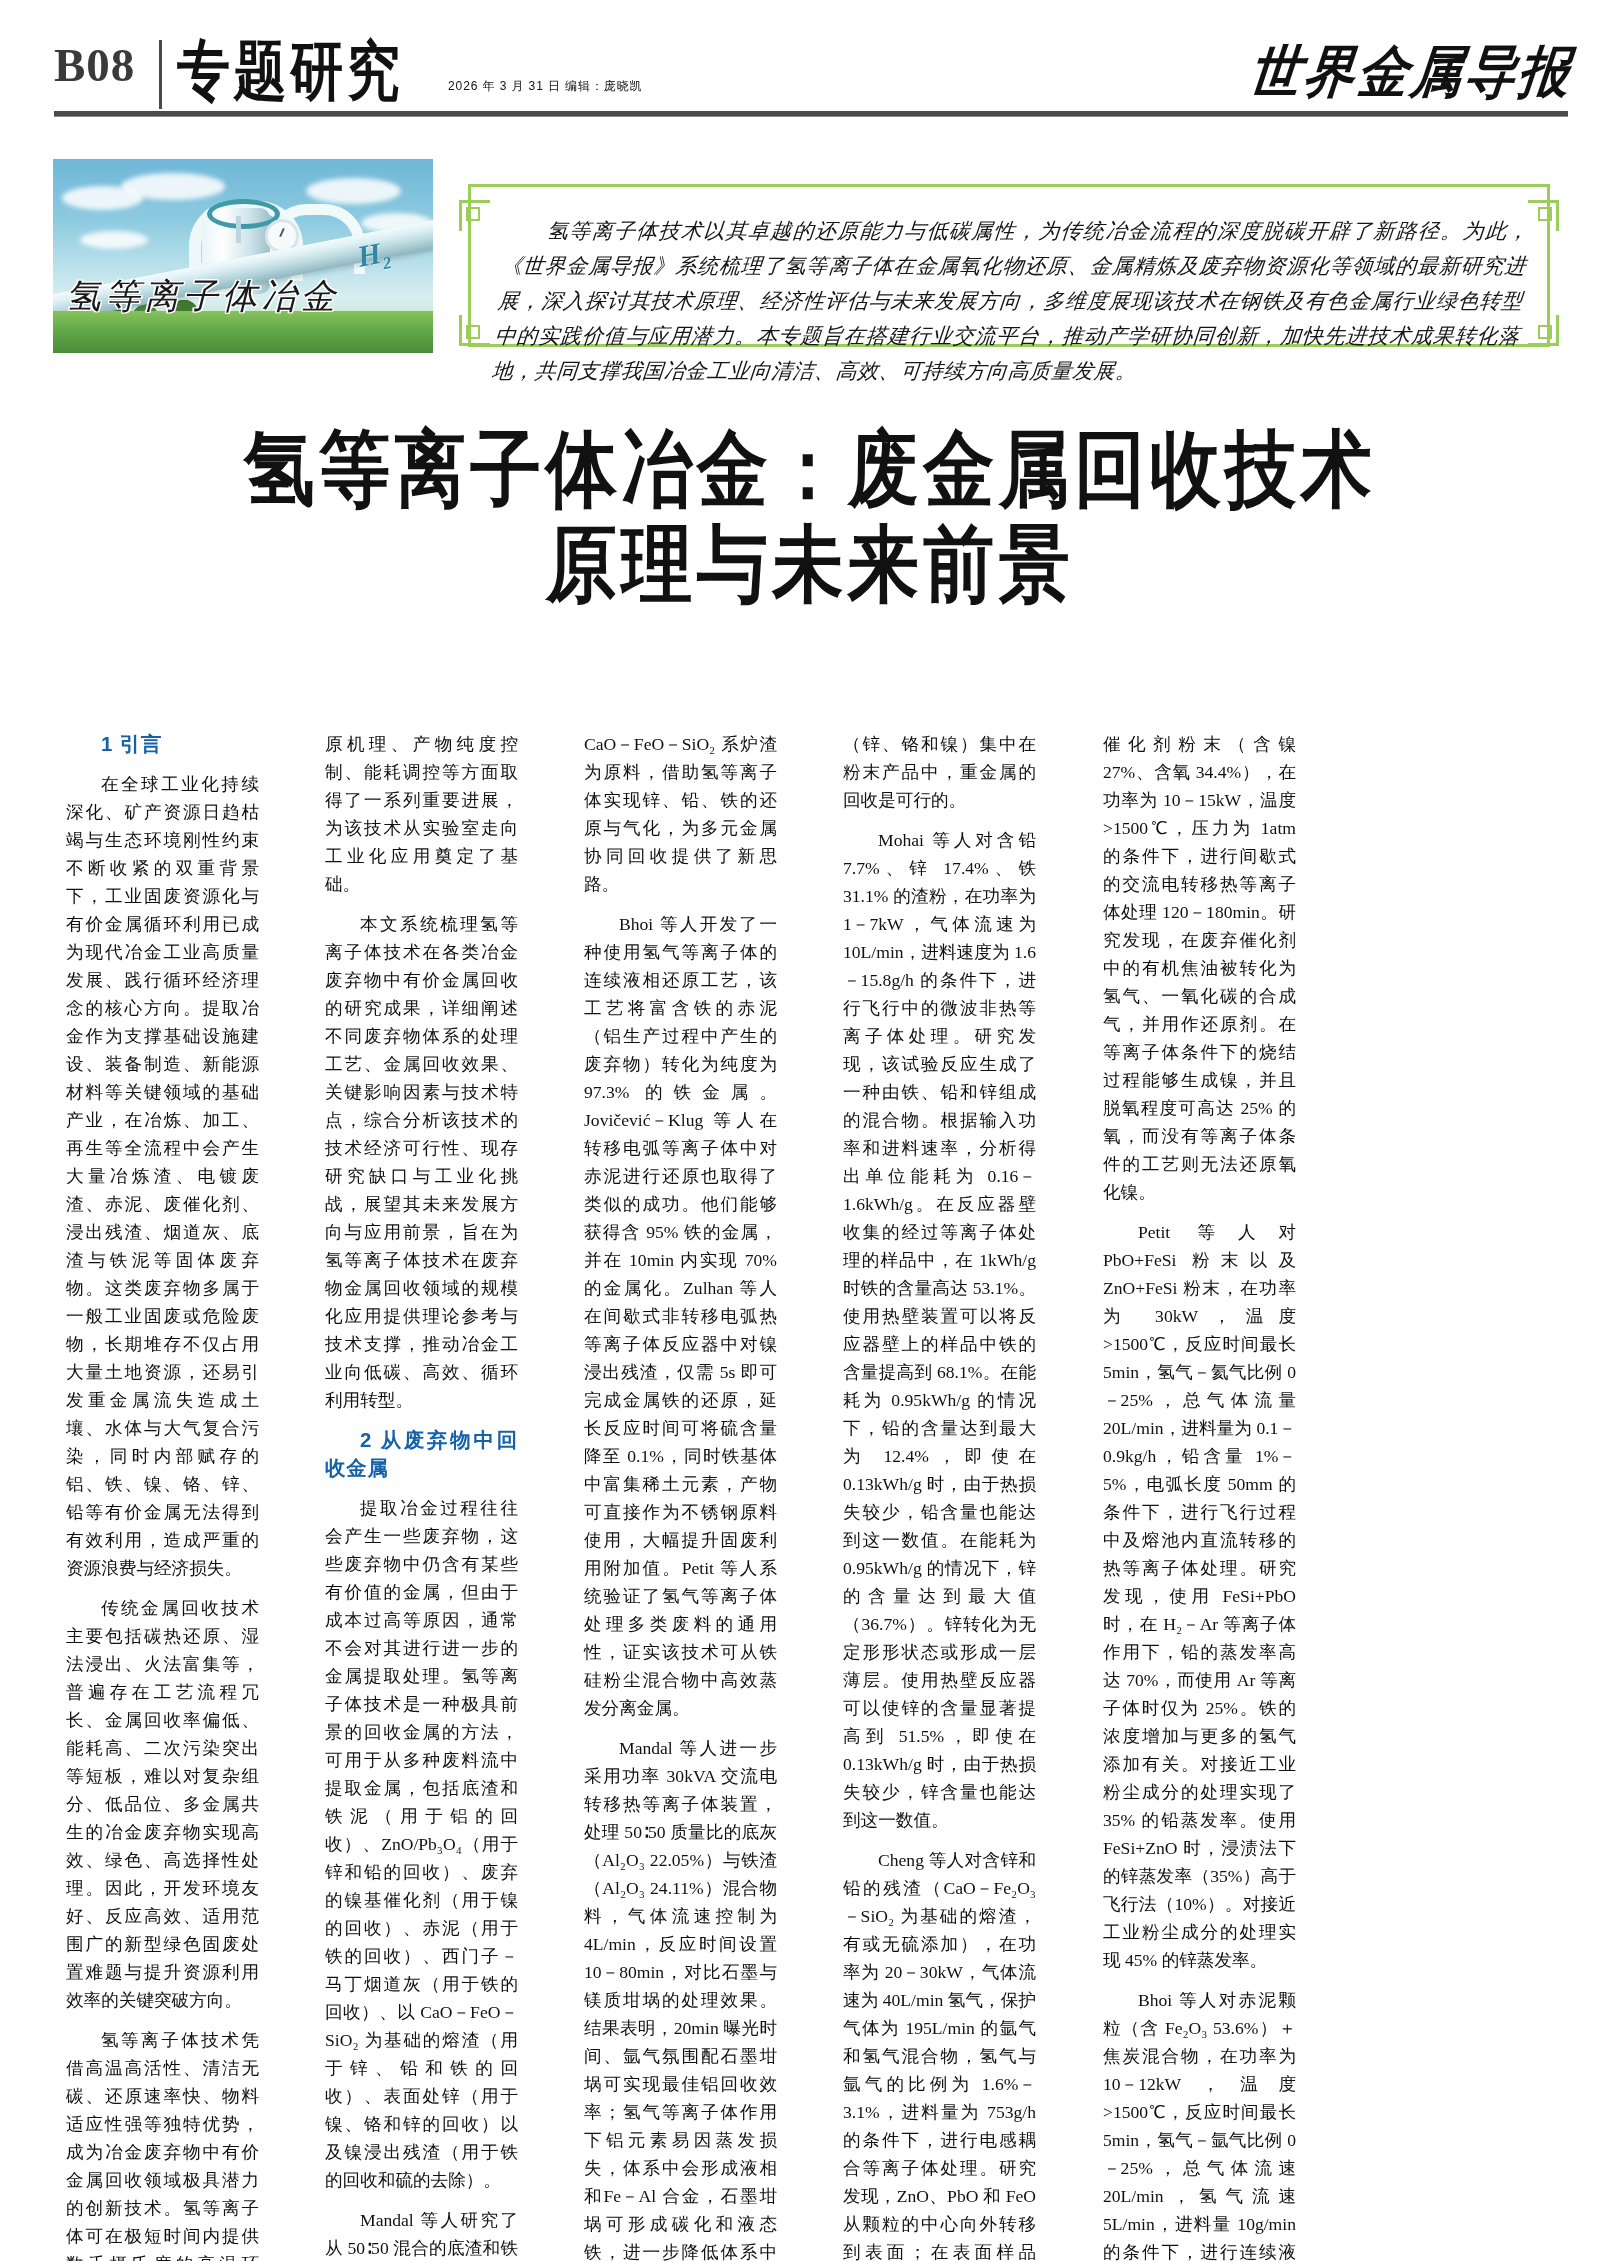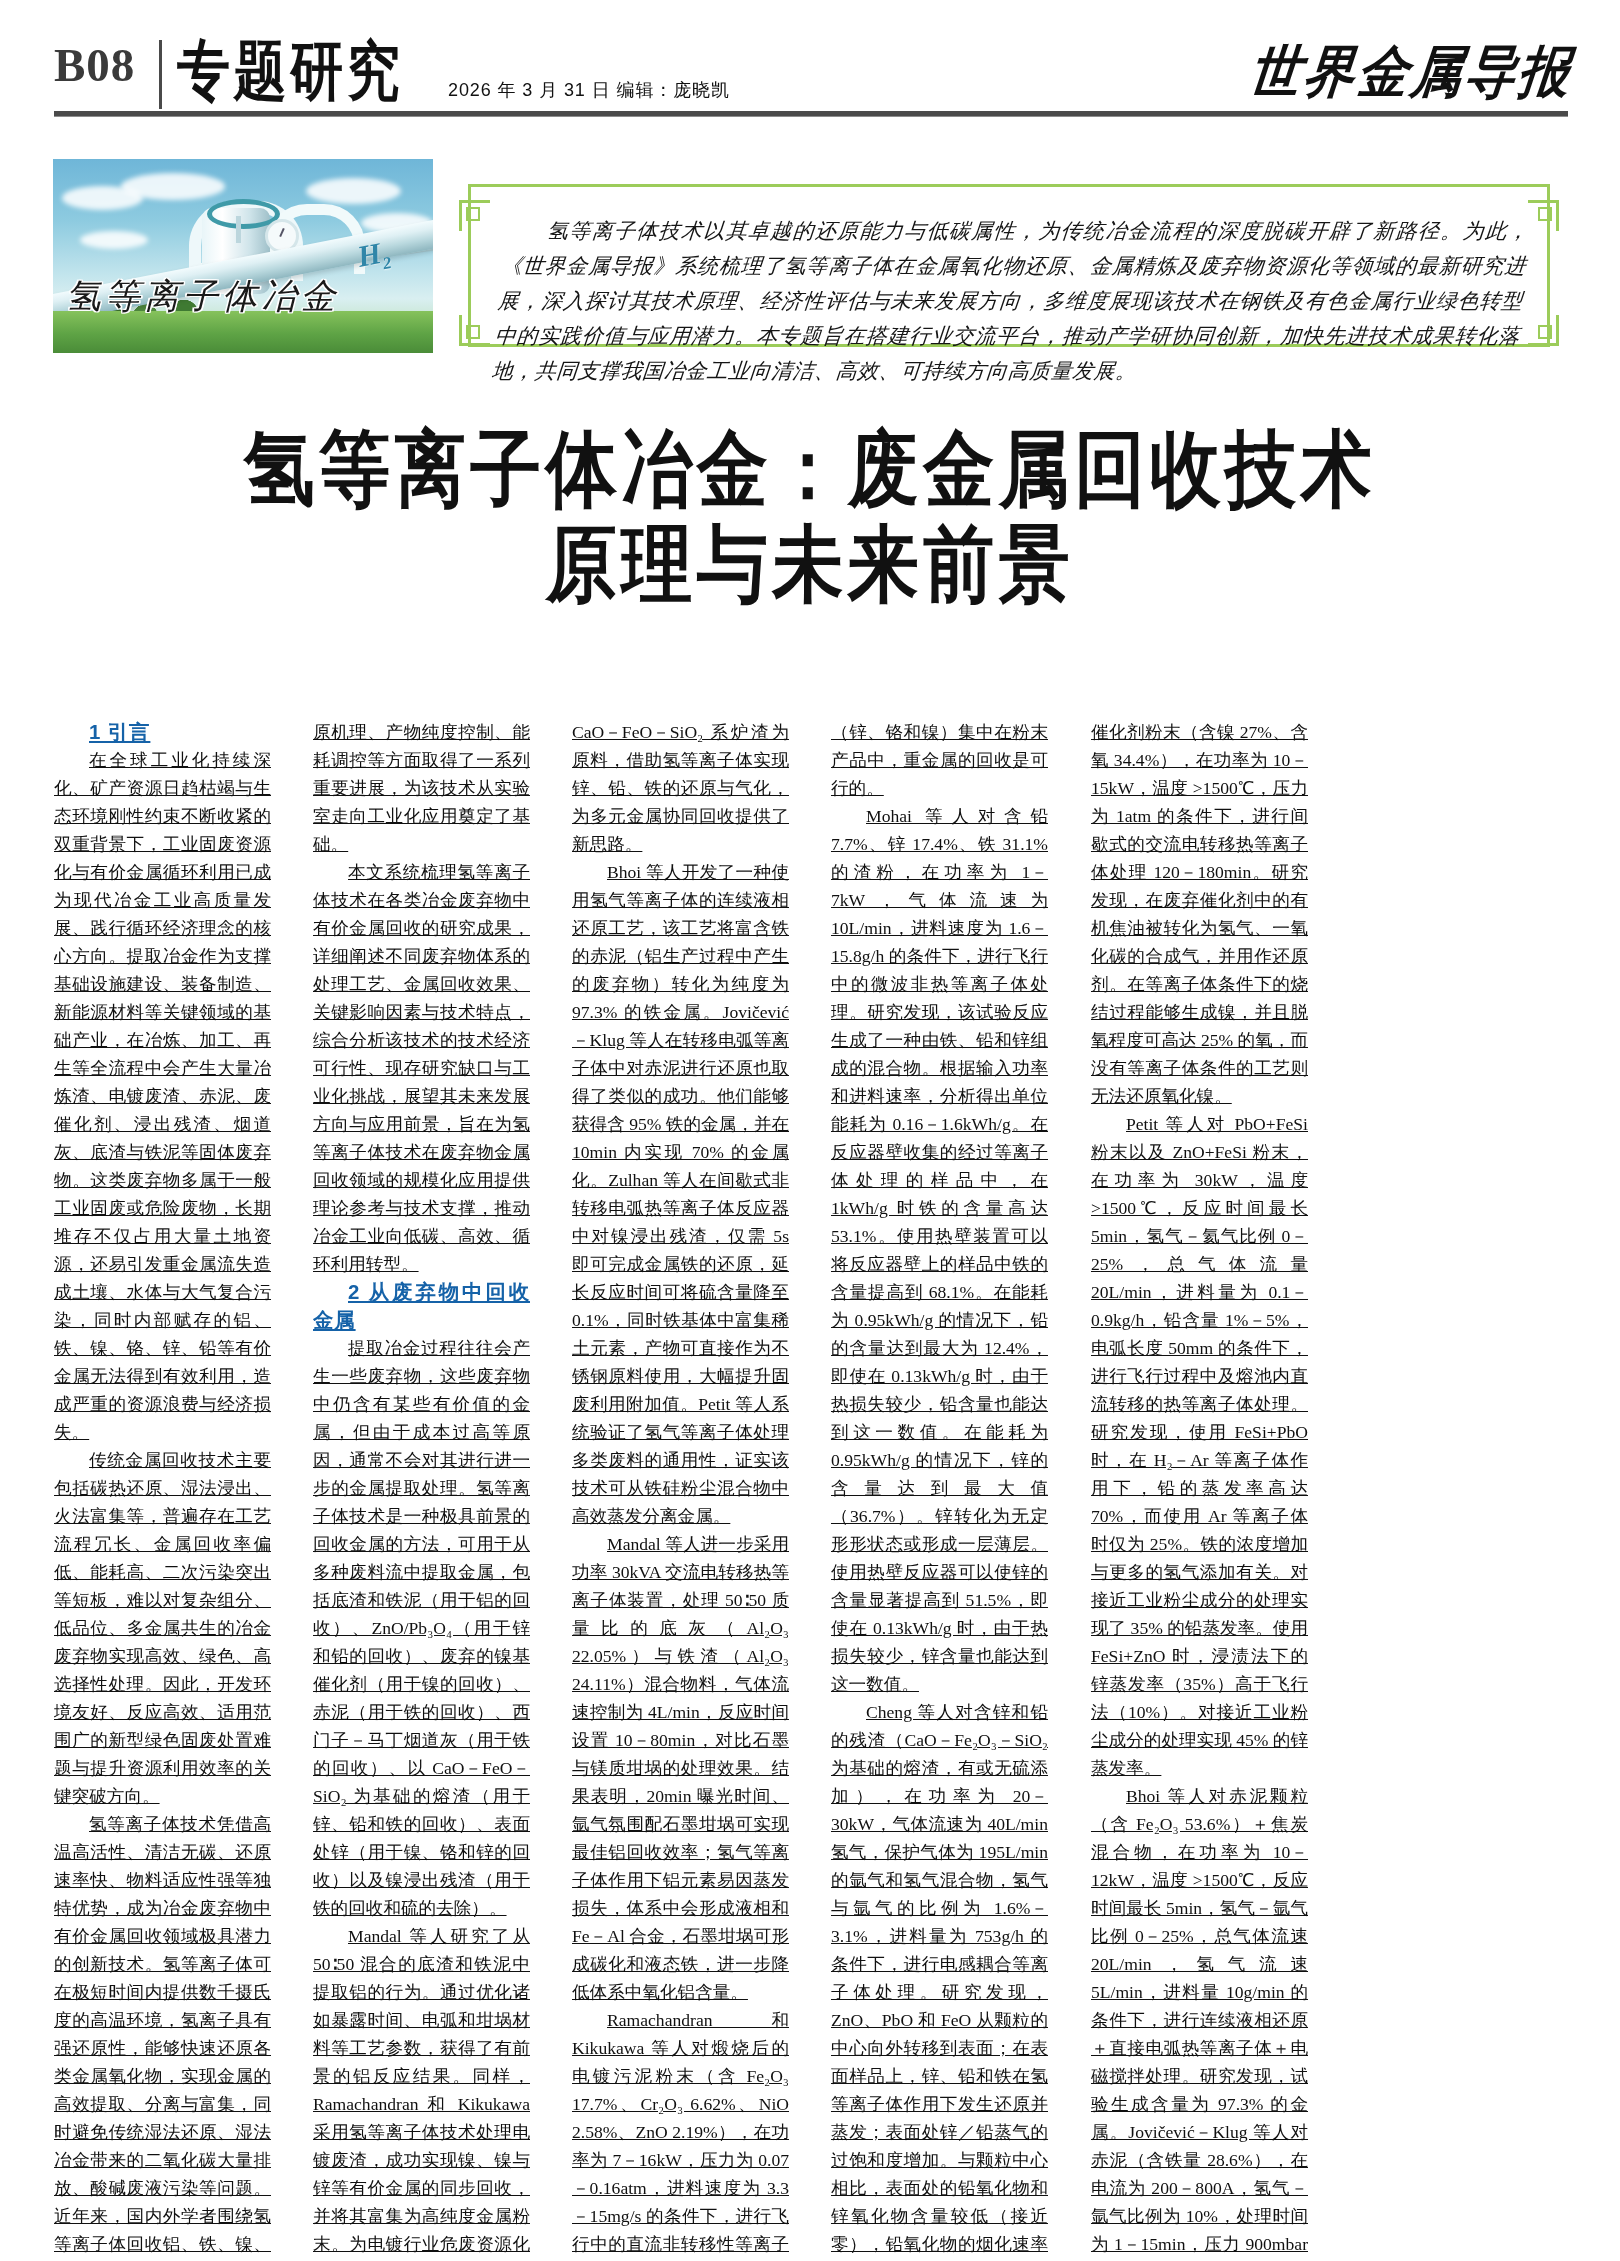--- a/index.html
+++ b/index.html
@@ -27,21 +27,21 @@
   #section-name{
     position:absolute;left:177px;top:36px;
     font-family:"Liberation Sans", sans-serif;
     font-size:53px;font-weight:bold;color:#111;
     letter-spacing:3.6px;line-height:1.1;
     transform:scaleY(1.22);transform-origin:left top;
   }
   #header-meta{
     position:absolute;left:448px;top:78px;
     font-family:"Liberation Sans", sans-serif;
-    font-size:18px;color:#111;letter-spacing:0.9px;
+    font-size:12px;color:#111;letter-spacing:0.9px;
     white-space:nowrap;
   }
   #newspaper-title{
     position:absolute;right:45px;top:35px;
     font-family:"Liberation Serif", serif;
     font-size:51px;font-weight:bold;color:#111;
     letter-spacing:2.7px;
     font-style:italic;
     transform:skewX(-6deg) scaleY(1.1);
     transform-origin:right top;
@@ -170,21 +170,21 @@
   #columns{
     position:absolute;left:54px;top:718px;width:1514px;height:1700px;
   }
   .col{
     position:absolute;top:0;width:217px;height:1700px;
     font-family:"Liberation Serif", serif;
     font-size:17.6px;line-height:28px;color:#101010;
     text-align:justify;
     overflow:hidden;
   }
-  .col p{margin:0;text-indent:35px;text-decoration:underline;}
+  .col p{margin:12px;text-indent:35px;}
   .col p.noindent{text-indent:0;}
   .sec-head{
     font-family:"Liberation Sans", sans-serif;
     font-size:20.4px;font-weight:bold;color:#1562a8;
     text-indent:0;letter-spacing:0.9px;line-height:28px;
     margin:0;
   }
   .sec-head.indent{text-indent:35px;}
 </style>
 </head>

